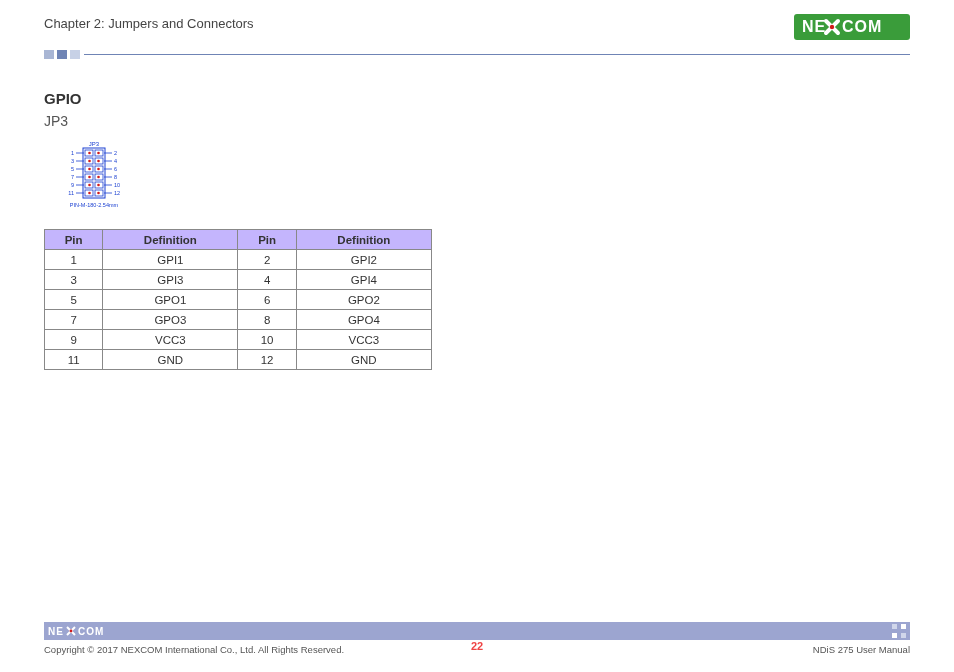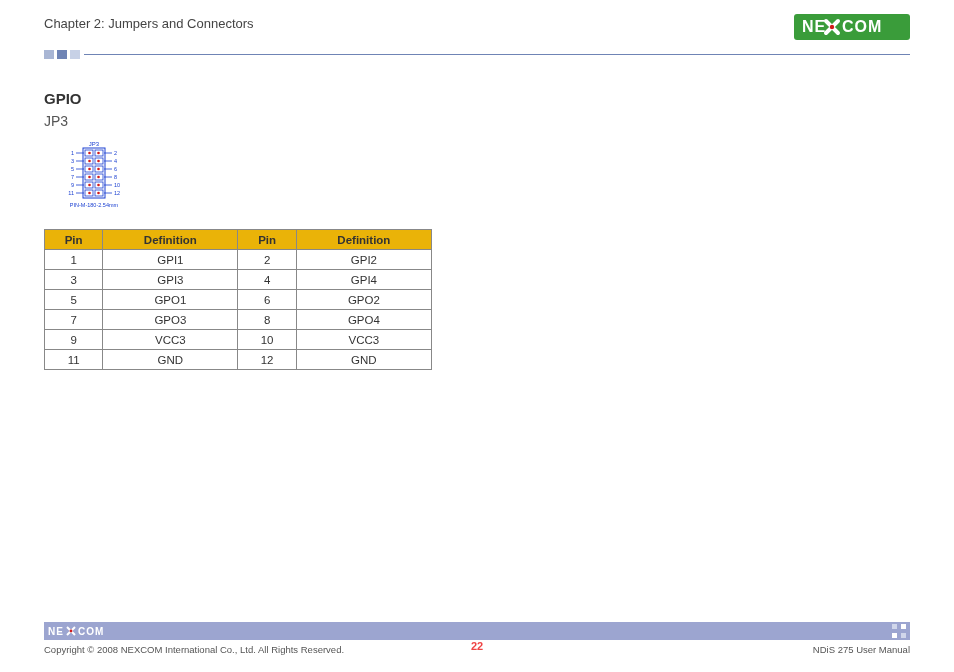--- a/index.html
+++ b/index.html
@@ -25,21 +25,21 @@
   .sec-title { font-size: 15px; font-weight: 700; color: #333; }
   .sec-sub { font-size: 14px; color: #555; margin-top: 6px; }
 
   
   .pin-diagram { margin-top: 10px; width: 100px; }
   .pin-diagram svg { display: block; }
 
   
   .pin-table { margin-top: 18px; border-collapse: collapse; width: 388px; }
   .pin-table th, .pin-table td { border: 1px solid #888; font-size: 11.5px; text-align: center; height: 20px; padding: 0 4px; }
-  .pin-table th { font-weight: 700; background: #eab308; }
+  .pin-table th { font-weight: 700; background: #c4b5fd; }
   .pin-table .col-pin { width: 50px; }
   .pin-table .col-def { width: 116px; }
 
   
   .footer { position: absolute; left: 44px; right: 44px; bottom: 12px; }
   .footer-bar { height: 18px; background: #9ca5d0; display: flex; align-items: center; justify-content: space-between; padding: 0 4px; }
   .footer-logo { color: #fff; font-size: 10px; font-weight: 700; letter-spacing: 1px; display:flex; align-items:center; gap:2px;}
   .footer-dots { width: 14px; height: 14px; position: relative; }
   .footer-dots span { position: absolute; width: 5px; height: 5px; background: #fff; }
   .footer-dots span:nth-child(1){ left:0; top:0; background:#d0d6ea;}
@@ -201,20 +201,20 @@
       </div>
       <div class="footer-dots">
           <span></span>
           <span></span>
           <span></span>
           <span></span>
         </div>
     </div>
     <div class="footer-row2-wrap">
       <div class="footer-row2">
-        <div>Copyright © 2008 NEXCOM International Co., Ltd. All Rights Reserved.</div>
+        <div>Copyright © 2017 NEXCOM International Co., Ltd. All Rights Reserved.</div>
         <div>NDiS 275 User Manual</div>
       </div>
       <div class="page-num">22</div>
     </div>
   </div>
 
 </div>
 
 </body></html>

